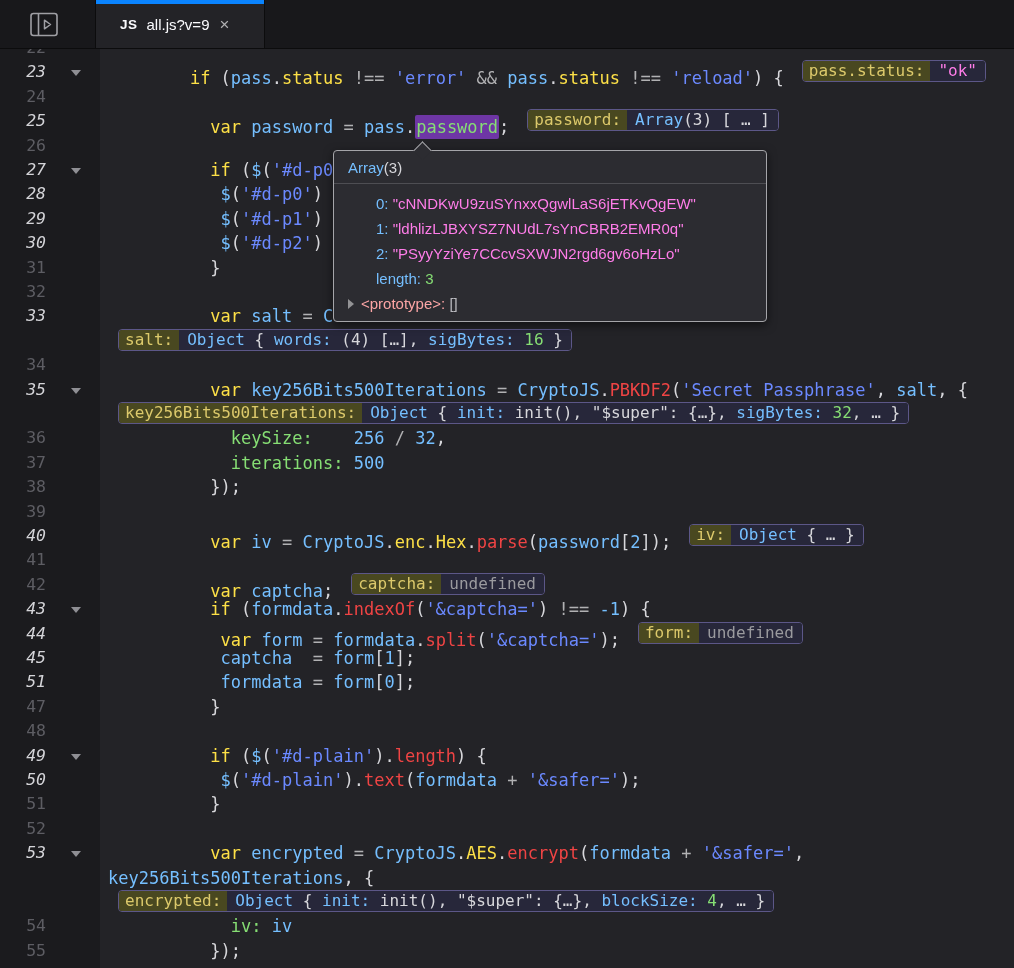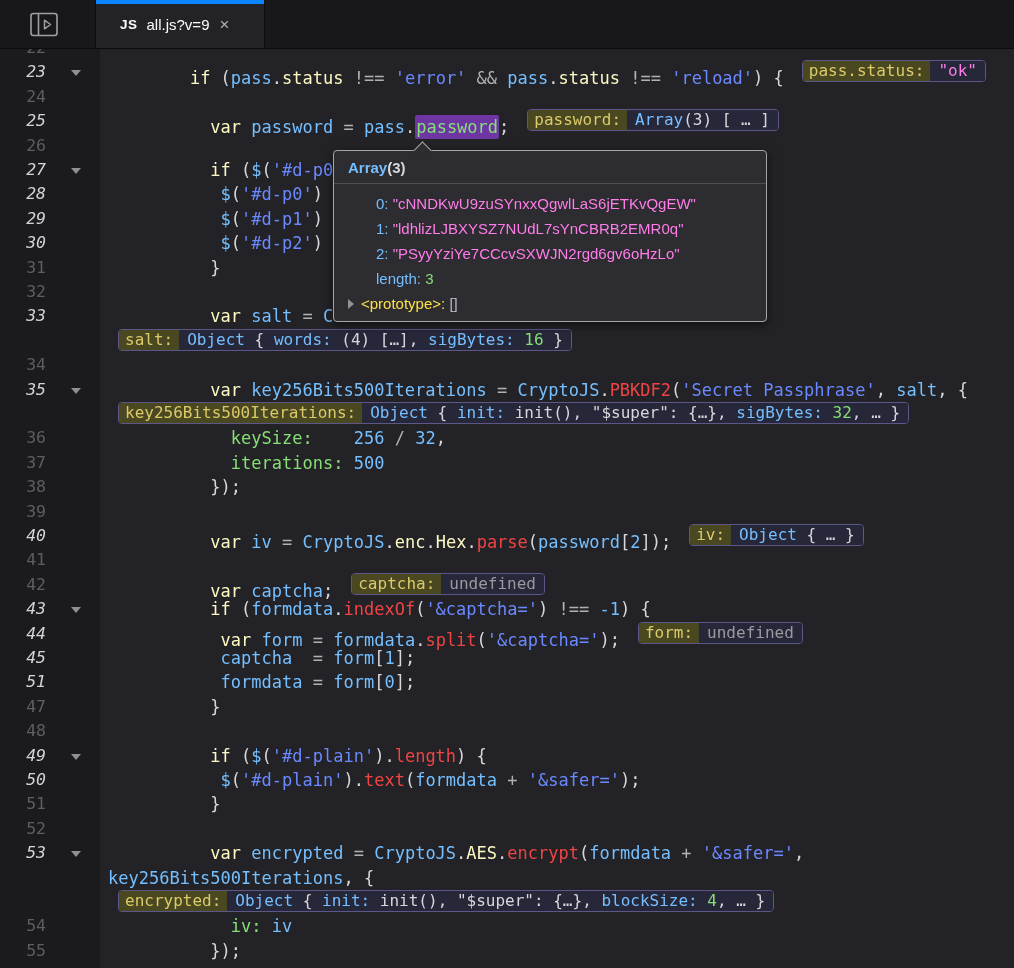--- a/index.html
+++ b/index.html
@@ -22,44 +22,44 @@
   .gutter-bg{position:absolute;left:0;top:0;bottom:0;width:100px;background:#1b1b1e;}
   .row{position:absolute;left:0;right:0;height:24.4px;line-height:24.4px;white-space:pre;}
   .gut{position:absolute;left:0;top:0;width:100px;height:24.4px;}
   .lnum{position:absolute;left:0;top:0;width:46px;text-align:right;font-size:16.5px;line-height:24.4px;cursor:pointer;}
   .lnum.b{color:#d4d4d8;font-style:italic;}
   .lnum.d{color:#5d5d63;}
   .fold{position:absolute;left:71px;top:10px;width:0;height:0;cursor:pointer;
         border-left:5px solid transparent;border-right:5px solid transparent;border-top:6px solid #8f8f94;}
   .ctext{position:absolute;left:100px;top:0;right:0;padding-left:8px;font-size:17px;line-height:24.4px;}
   
-  .tk-k{color:#fef9c3}.tk-v{color:#75bfff}.tk-s{color:#6b89ff}.tk-f{color:#ef4444}
+  .tk-k{color:#fde047}.tk-v{color:#75bfff}.tk-s{color:#6b89ff}.tk-f{color:#ef4444}
   .tk-key{color:#86de74}.tk-n{color:#75bfff}.tk-p{color:#d7d7db}.tk-o{color:#b1b1b3}
   .tk-hl{color:#86de74;background:#6e36a5;border-radius:2px;padding:2px 1px;}
   
   .pill{display:inline-block;border:1px solid #5c5788;border-radius:4px;overflow:hidden;
         font-size:16px;line-height:20px;vertical-align:2px;margin-left:18px;white-space:pre;}
   .pill.solo{margin-left:10px;}
   .pill .lbl{background:#494820;color:#dcc96b;padding:0 6px;display:inline-block;}
   .pill .val{background:#27273a;padding:0 8px;display:inline-block;}
   .ap-obj{color:#75bfff}.ap-w{color:#d7d7db}.ap-num{color:#86de74}
   .ap-str{color:#ff7de9}.ap-und{color:#9a9a9e}.ap-key{color:#75bfff}
   
   .popup{position:absolute;left:333px;top:102px;width:432px;height:170px;background:#2c2c31;
          border:1px solid #a5a5a9;border-radius:4px;z-index:20;
          box-shadow:0 3px 10px rgba(0,0,0,.55);font-family:"Liberation Sans",sans-serif;}
   .caret{position:absolute;left:82px;top:-7px;width:12px;height:12px;background:#2c2c31;
          border-left:1px solid #a5a5a9;border-top:1px solid #a5a5a9;transform:rotate(45deg);}
-  .pop-header{padding:8px 14px 7px;font-size:15px;border-bottom:1px solid #4e4e53;font-weight:bold;}
+  .pop-header{padding:8px 14px 7px;font-size:15px;border-bottom:1px solid #4e4e53;}
   .pop-rows{padding:7px 0 6px;}
   .prow{padding-left:42px;line-height:25px;font-size:15px;white-space:nowrap;}
   .prow.proto{padding-left:14px;color:#98989d;}
   .pexp{display:inline-block;width:0;height:0;margin-right:7px;
         border-top:5px solid transparent;border-bottom:5px solid transparent;border-left:6px solid #939395;cursor:pointer;}
-  .pk-obj{color:#75bfff}.pk-proto{color:#fde047}
+  .pk-obj{color:#75bfff}.pk-proto{color:#fca5a5}
   .pv-str{color:#ff7de9}.pv-num{color:#86de74}.pv-pv{color:#b8b8bd}
 </style>
 </head>
 <body>
 
 <div class="screen">
 
   <div class="topbar">
     <div class="panel-icon">
       <svg width="28" height="25" viewBox="0 0 28 25">

